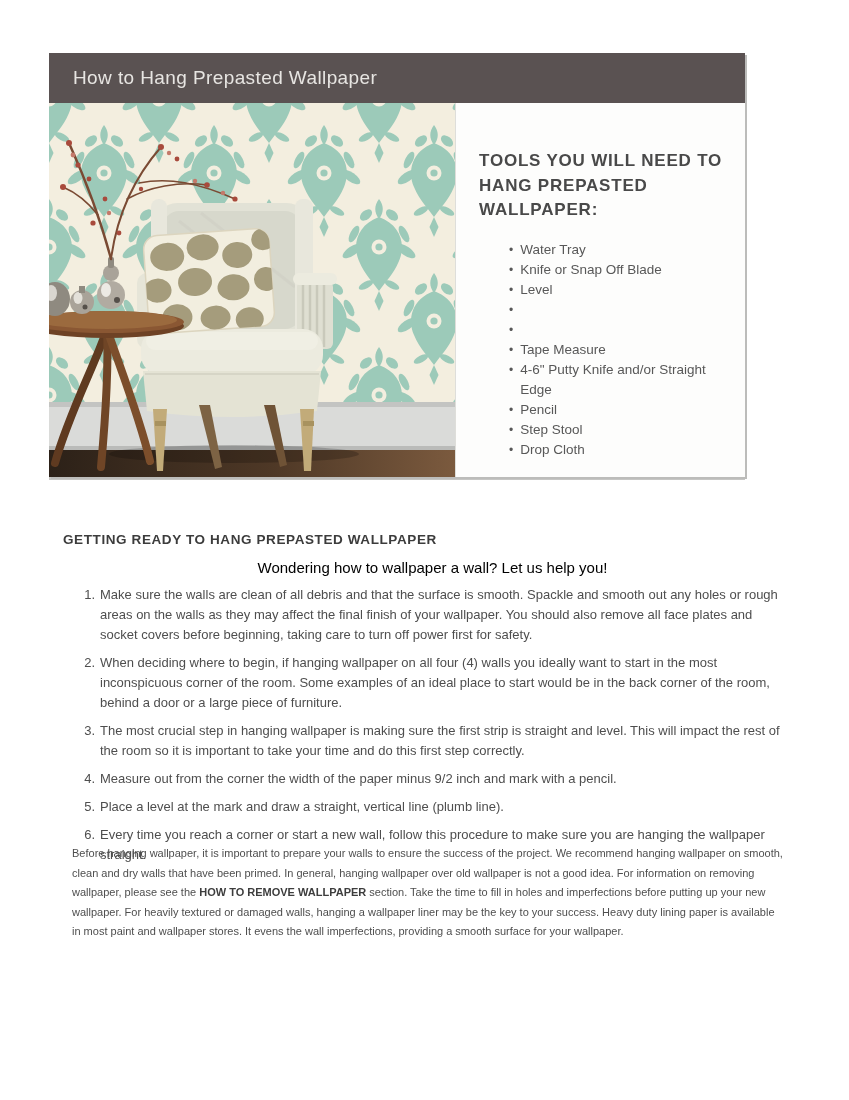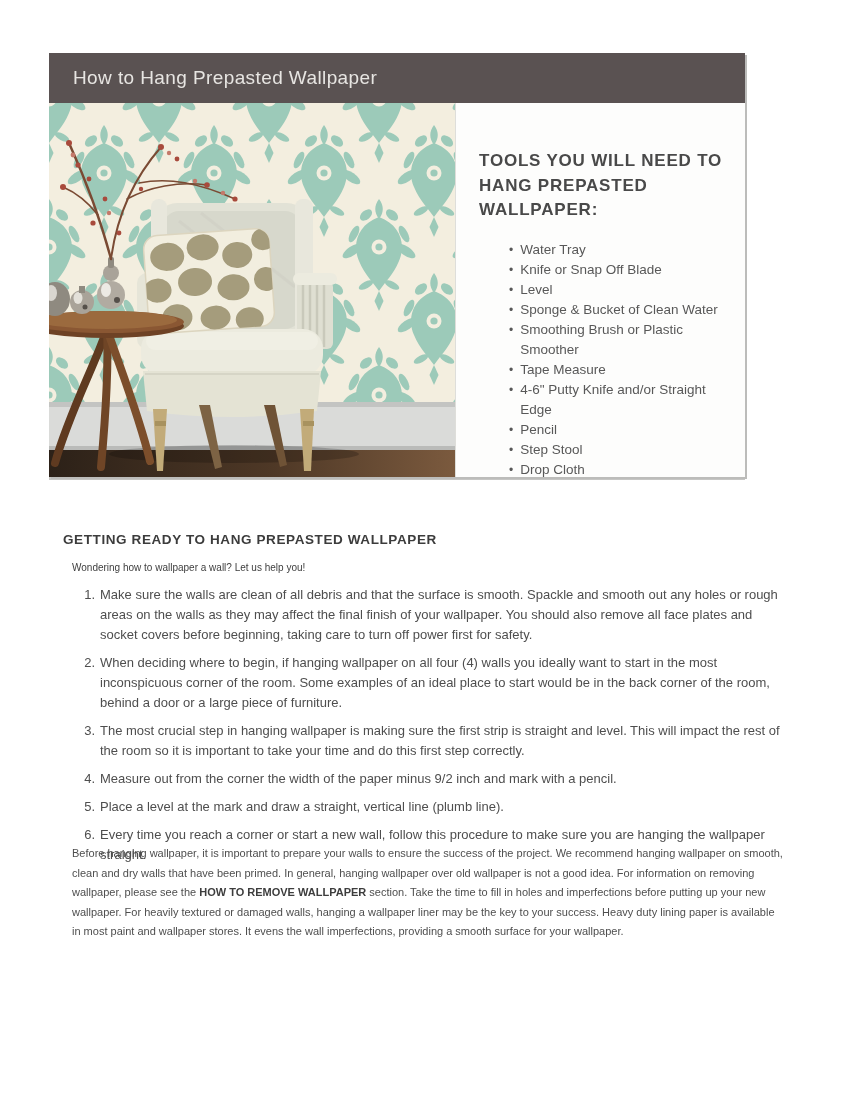--- a/index.html
+++ b/index.html
@@ -45,21 +45,21 @@
   .tools-list .blt { margin-right:7px; font-size:12px; }
 
   
   .section { position:absolute; left:63px; width:730px; }
   .section h2 {
     margin:0; font-size:13.5px; font-weight:bold; color:#3c3c3c;
     letter-spacing:0.6px; line-height:16px;
   }
   #section-getting-ready { top:532px; }
   #section-preparing-walls { top:832px; }
-  .intro { margin:10px 0 8px 9px; font-size:10px; line-height:19px; color:#404040; }
+  .intro { margin:10px 0 8px 9px; font-size:15px; line-height:19px; color:#000000;text-align:center; }
   ol.steps { margin:0 0 0 14px; padding:0; list-style:none; max-width:705px; }
   ol.steps li {
     display:flex; font-size:13px; line-height:20px; color:#4e4e4e;
     margin-bottom:8px;
   }
   .step-num { flex:0 0 18px; text-align:right; margin-right:5px; }
   .step-text { flex:1; max-width:682px; }
   .para {
     margin:12px 0 0 9px; font-size:11px; line-height:19.5px;
     color:#4e4e4e; max-width:712px;
@@ -229,25 +229,23 @@
           <li>
             <span class="blt">•</span>
             <span>Knife or Snap Off Blade</span>
           </li>
           <li>
             <span class="blt">•</span>
             <span>Level</span>
           </li>
           <li>
             <span class="blt">•</span>
-            <span>Sponge &amp; Bucket of Clean Water</span>
-          </li>
-          <li>
-            <span class="blt">•</span>
-            <span>Smoothing Brush or Plastic Smoother</span>
+          </li>
+          <li>
+            <span class="blt">•</span>
           </li>
           <li>
             <span class="blt">•</span>
             <span>Tape Measure</span>
           </li>
           <li>
             <span class="blt">•</span>
             <span>4-6" Putty Knife and/or Straight Edge</span>
           </li>
           <li>

